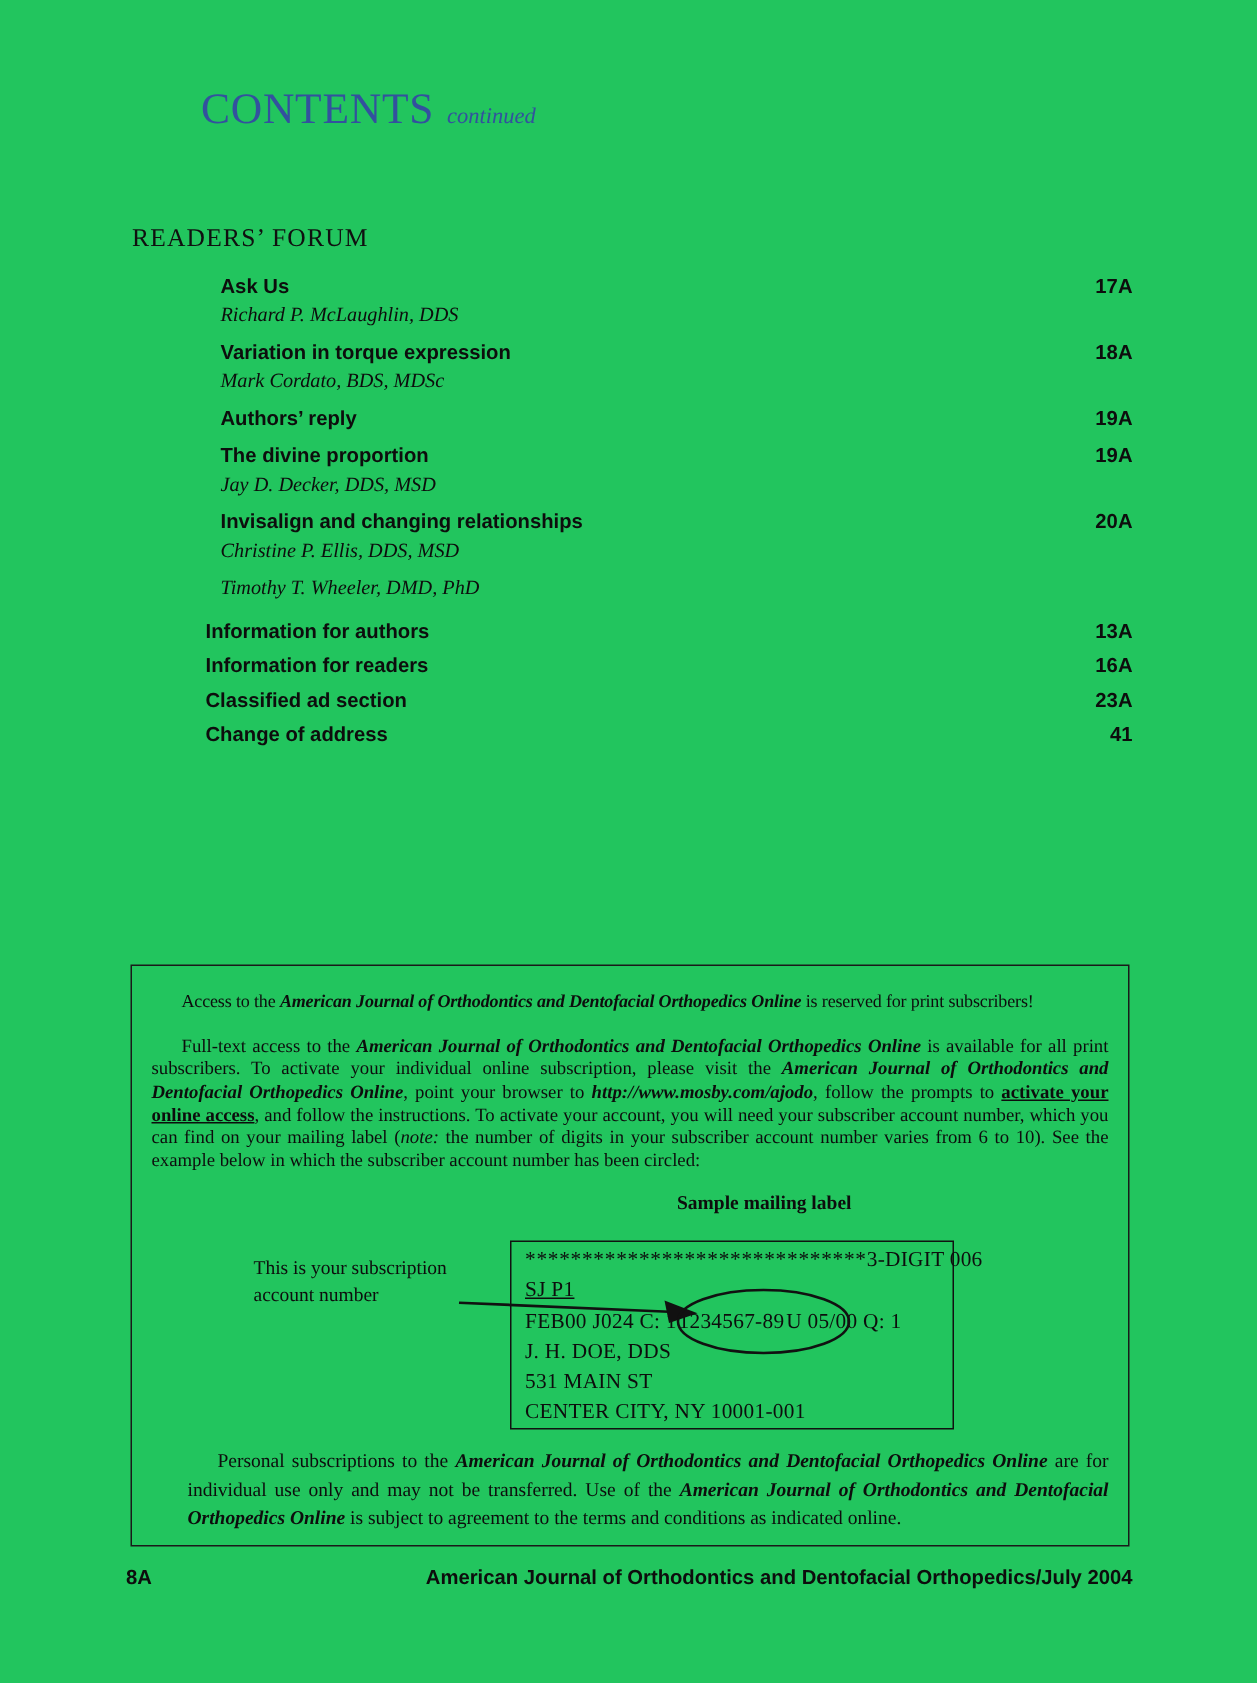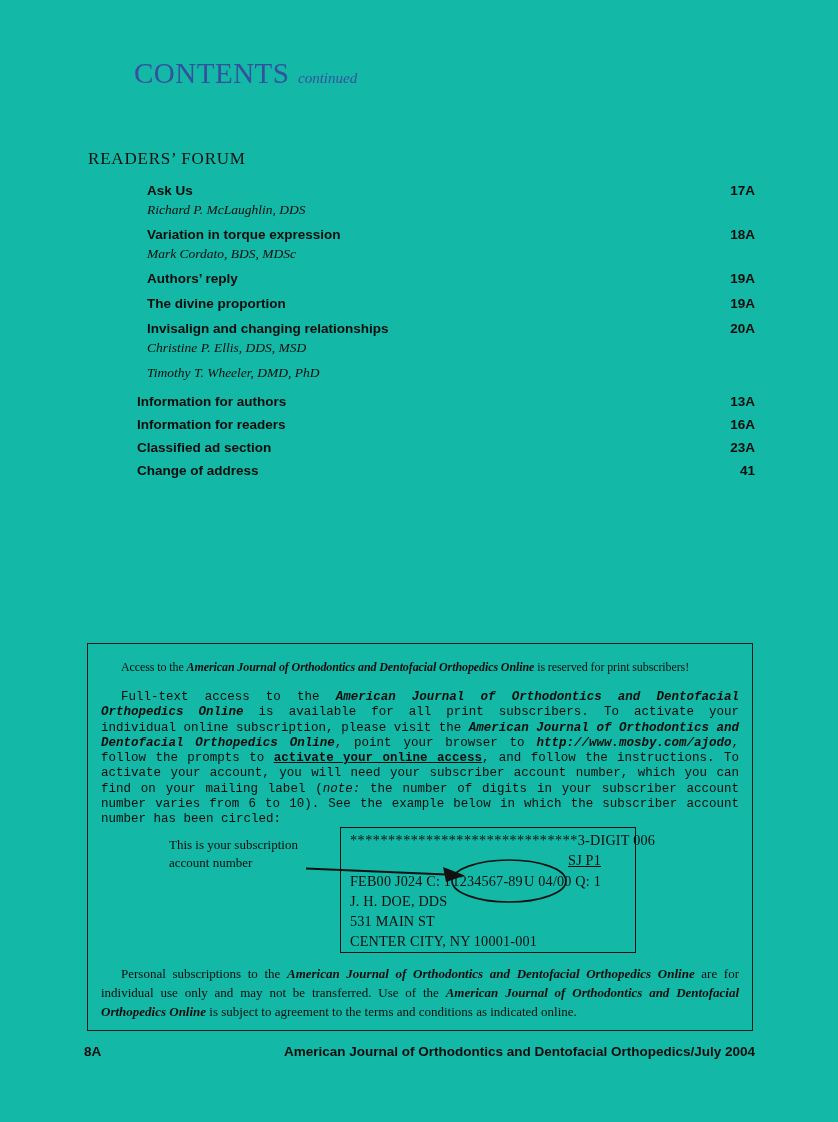--- a/index.html
+++ b/index.html
@@ -1,18 +1,18 @@
 <!DOCTYPE html>
 <html><head>
 <meta charset="utf-8">
 <title>Contents</title>
 <style>
   html,body { margin:0; padding:0; background:#ffffff; }
   .page {
-    position:relative; width:838px; height:1122px; background:#14b8a6;
+    position:relative; width:838px; height:1122px; background:#22c55e;
     font-family:"Liberation Serif", serif; color:#0d0d0d; overflow:hidden;
   }
   
   .contents-title {
     position:absolute; left:134px; top:57px;
     font-size:29px; letter-spacing:0.5px; color:#33519e;
   }
   .continued {
     position:absolute; left:298px; top:70px;
     font-size:15px; font-style:italic; color:#33519e;
@@ -34,37 +34,37 @@
   .services { margin-top:6px; }
   .services .items { margin-top:10px; }
   .svc-row { margin-bottom:4px; }
   
   .sub-box {
     position:absolute; left:87px; top:643px; width:666px; height:388px;
     border:1.5px solid #1a1a1a; box-sizing:border-box;padding-left:48px;
   }
   .bp { position:absolute; left:13px; right:13px; margin:0; text-align:justify; }
   .p-access { top:16px; font-size:12px; line-height:15px; text-indent:20px; white-space:nowrap; letter-spacing:-0.1px; }
-  .p-fulltext { top:46px; font-size:12.5px; line-height:15.3px; text-indent:20px;font-family:Liberation Mono, monospace; }
-  .p-personal { top:320px; font-size:13px; line-height:19px; text-indent:20px; }
+  .p-fulltext { top:46px; font-size:12.5px; line-height:15.3px; text-indent:20px; }
+  .p-personal { top:320px; font-size:13px; line-height:19px; text-indent:20px;margin-left:24px; }
   .label-caption {
     position:absolute; left:249px; top:150px; width:345px; text-align:center;
     font-weight:bold; font-size:13px; margin:0;
   }
   .annotation {
     position:absolute; left:81px; top:192px; width:160px;
     font-size:13px; line-height:17.5px;
   }
   .mail-label {
     position:absolute; left:252px; top:183px; width:296px; height:126px;
     border:1.5px solid #111; box-sizing:border-box;
     padding:2px 34px 0 9px; font-size:14.2px; line-height:20.3px;
     letter-spacing:0.2px; white-space:nowrap;
   }
-  .ml-line2 { text-align:right;text-decoration:underline; }
+  .ml-line2 { text-align:left;text-decoration:underline; }
   .ml-line3 { display:flex; justify-content:space-between; }
   .stars { letter-spacing:0.5px; }
   .overlay { position:absolute; left:0; top:0; pointer-events:none; }
   
   .footer-left {
     position:absolute; left:84px; top:1044px;
     font-family:"Liberation Sans", sans-serif; font-weight:bold; font-size:13.5px;
   }
   .footer-right {
     position:absolute; right:83px; top:1044px;
@@ -106,20 +106,21 @@
             <span class="ttl">Authors’ reply</span>
             <span class="pg">19A</span>
           </div>
         </div>
 
         <div class="toc-item">
           <div class="trow">
             <span class="ttl">The divine proportion</span>
             <span class="pg">19A</span>
           </div>
+          <div class="auth">Jay D. Decker, DDS, MSD</div>
         </div>
 
         <div class="toc-item">
           <div class="trow">
             <span class="ttl">Invisalign and changing relationships</span>
             <span class="pg">20A</span>
           </div>
           <div class="auth">Christine P. Ellis, DDS, MSD</div>
         </div>
 
@@ -152,30 +153,31 @@
 
       </div>
     </section>
   </div>
 
   <div class="sub-box">
 
     <p class="bp p-access"><span>Access to the </span><span style="font-weight: bold; font-style: italic;">American Journal of Orthodontics and Dentofacial Orthopedics Online</span><span> is reserved for print subscribers!</span></p>
     <p class="bp p-fulltext"><span>Full-text access to the </span><span style="font-weight: bold; font-style: italic;">American Journal of Orthodontics and Dentofacial Orthopedics Online</span><span> is available for all print subscribers. To activate your individual online subscription, please visit the </span><span style="font-weight: bold; font-style: italic;">American Journal of Orthodontics and Dentofacial Orthopedics Online</span><span>, point your browser to </span><span style="font-weight: bold; font-style: italic;">http://www.mosby.com/ajodo</span><span>, follow the prompts to </span><span style="font-weight: bold; text-decoration: underline;">activate your online access</span><span>, and follow the instructions. To activate your account, you will need your subscriber account number, which you can find on your mailing label (</span><span style="font-style: italic;">note:</span><span> the number of digits in your subscriber account number varies from 6 to 10). See the example below in which the subscriber account number has been circled:</span></p>
 
+    <p class="label-caption">Sample mailing label</p>
 
     <div class="annotation">This is your subscription account number</div>
 
     <div class="mail-label">
       <div><span class="stars">******************************</span><span>3-DIGIT 006</span></div>
       <div class="ml-line2">SJ P1</div>
       <div class="ml-line3">
         <span>FEB00 J024 C: 1</span>
         <span>1234567-89</span>
-        <span>U 04/00 Q: 1</span>
+        <span>U 05/00 Q: 1</span>
       </div>
       <div>J. H. DOE, DDS</div>
       <div>531 MAIN ST</div>
       <div>CENTER CITY, NY 10001-001</div>
     </div>
 
     <svg class="overlay" width="663" height="385" viewBox="0 0 663 385">
       <line x1="218" y1="224.5" x2="358" y2="230.5" stroke="#111" stroke-width="1.8"></line>
       <polygon points="377,231.5 355,223 358,238" fill="#111"></polygon>
       <ellipse cx="421" cy="237" rx="57" ry="21" fill="none" stroke="#111" stroke-width="1.7"></ellipse>

